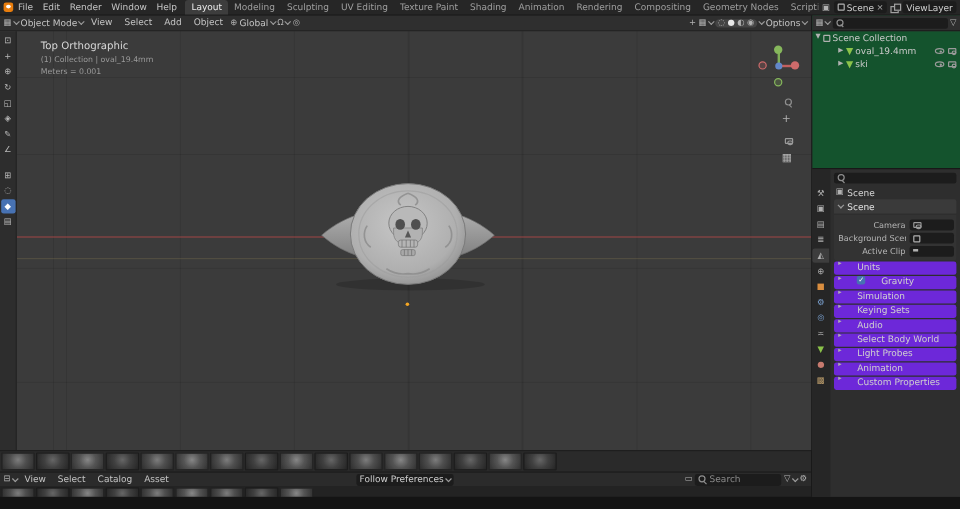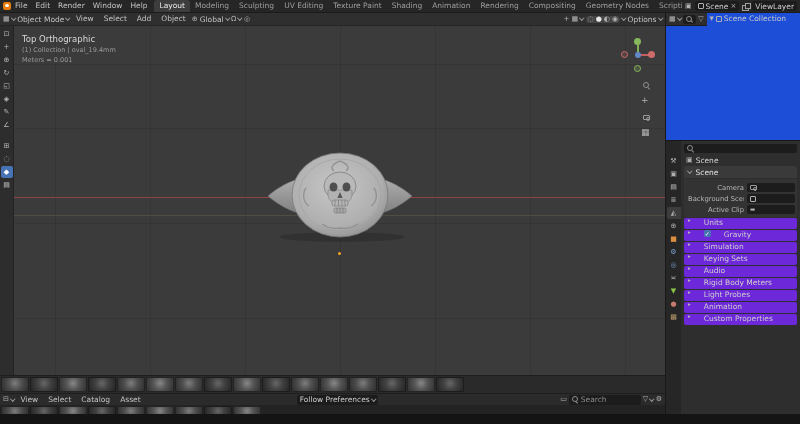--- a/index.html
+++ b/index.html
@@ -36,21 +36,21 @@
   
   .vp{flex:1;position:relative;background-color:#3b3b3b;overflow:hidden;
     background-image:
       repeating-linear-gradient(90deg, rgba(0,0,0,0.10) 0 1px, transparent 1px 95px),
       repeating-linear-gradient(0deg, rgba(0,0,0,0.10) 0 1px, transparent 1px 95px);
     background-position:55px 0,0 39px}
   .toolbar{position:absolute;left:0;top:0;bottom:0;width:14px;background:#2d2d2d;border-right:1px solid #232323;display:flex;flex-direction:column;align-items:center;padding-top:2px;z-index:3}
   .tool{width:12px;height:12px;margin-bottom:1px;border-radius:2px;display:flex;align-items:center;justify-content:center;font-size:7px;color:#b9b9b9}
   .tool.active{background:#4772b3;color:#fff}
   .tool.gap{margin-top:8px}
-  .overlay{position:absolute;left:22px;top:8px;pointer-events:none;z-index:2}
+  .overlay{position:absolute;left:34px;top:8px;pointer-events:none;z-index:2}
   .ov1{font-size:8.5px;color:#d8d8d8}
   .ov2,.ov3{font-size:6.5px;color:#9a9a9a;margin-top:2px}
   .axis-x{position:absolute;left:14px;right:0;top:171px;height:1px;background:rgba(172,72,72,0.75)}
   .axis-x2{position:absolute;left:14px;right:0;top:189px;height:1px;background:rgba(140,124,84,0.28)}
   .origin{position:absolute;left:338px;top:226px;width:3px;height:3px;border-radius:50%;background:#f5a623}
   .ring{position:absolute;left:262px;top:122px;width:156px;height:95px}
 
   .gizmo{position:absolute;right:10px;top:12px;width:34px;height:34px;z-index:2}
   .gz-line-v{position:absolute;left:16px;top:4px;width:2px;height:13px;background:#7fae57}
   .gz-line-h{position:absolute;left:17px;top:16px;width:12px;height:2px;background:#c25f5f}
@@ -67,21 +67,21 @@
   .shelf{height:18px;background:#2a2a2a;border-top:1px solid #1e1e1e;display:flex;align-items:center;padding:1px;gap:1px;overflow:hidden}
   .thumb{width:28px;height:15px;border-radius:1px;flex:0 0 auto;border:1px solid #222;
     background:radial-gradient(circle at 50% 40%, #7d7d7d 0%, #4e4e4e 45%, #2d2d2d 100%)}
   .thumb:nth-child(2n){filter:brightness(0.82)}
   .thumb:nth-child(3n){filter:brightness(1.08)}
   .abh{height:12px;background:#2b2b2b;border-top:1px solid #1e1e1e;display:flex;align-items:center;gap:2px;padding:0 3px;font-size:7.5px;color:#c4c4c4}
   .abc{height:9px;background:#232323;display:flex;gap:1px;padding:1px 1px 0;overflow:hidden}
   .abc .thumb{height:12px}
 
   
-  .outliner{height:127px;display:flex;background:#1d4ed8}
+  .outliner{height:127px;display:flex;flex-direction:column;background:#14532d}
   .ol-head{height:13px;background:#2e2e2e;display:flex;align-items:center;gap:2px;padding:0 3px;border-bottom:1px solid #1e1e1e}
   .ol-search{flex:1;height:9px}
   .ol-row{height:11px;display:flex;align-items:center;gap:2px;font-size:7.5px;color:#c9c9c9;padding:0 3px;white-space:nowrap}
   .ol-row.sel{background:rgba(72,114,179,0.42);color:#fff}
   .ind1{padding-left:12px}.ind2{padding-left:22px}
   .ol-icons{margin-left:auto;display:flex;gap:3px;align-items:center}
 
   
   .props{flex:1;display:flex;background:#2e2e2e;border-top:1px solid #181818;min-height:0}
   .ptabs{width:15px;background:#262626;display:flex;flex-direction:column;align-items:center;padding-top:14px;gap:1px;flex:0 0 auto}
@@ -456,21 +456,21 @@
           <div class="sec">
             <span class="g sm g-arr"></span>
             <span>Keying Sets</span>
           </div>
           <div class="sec">
             <span class="g sm g-arr"></span>
             <span>Audio</span>
           </div>
           <div class="sec">
             <span class="g sm g-arr"></span>
-            <span>Rigid Body Meters</span>
+            <span>Select Body World</span>
           </div>
           <div class="sec">
             <span class="g sm g-arr"></span>
             <span>Light Probes</span>
           </div>
           <div class="sec">
             <span class="g sm g-arr"></span>
             <span>Animation</span>
           </div>
           <div class="sec">

